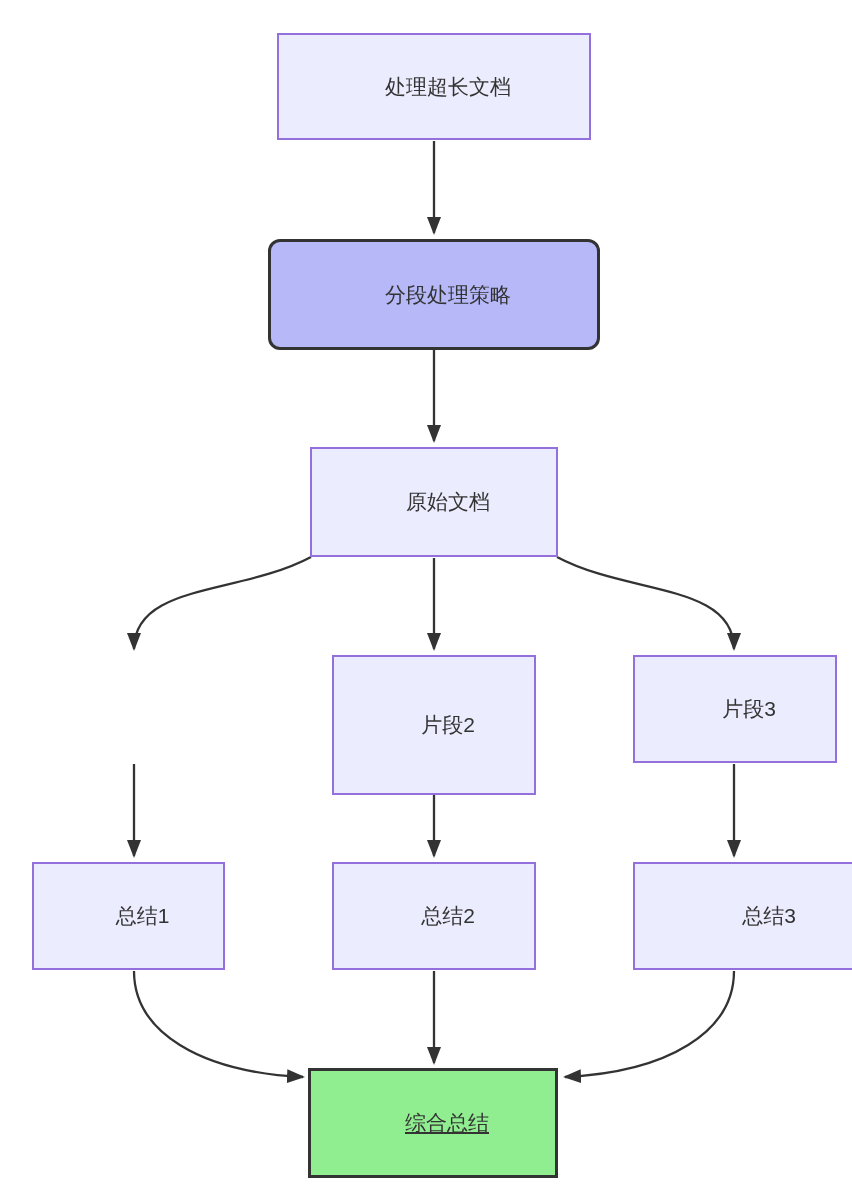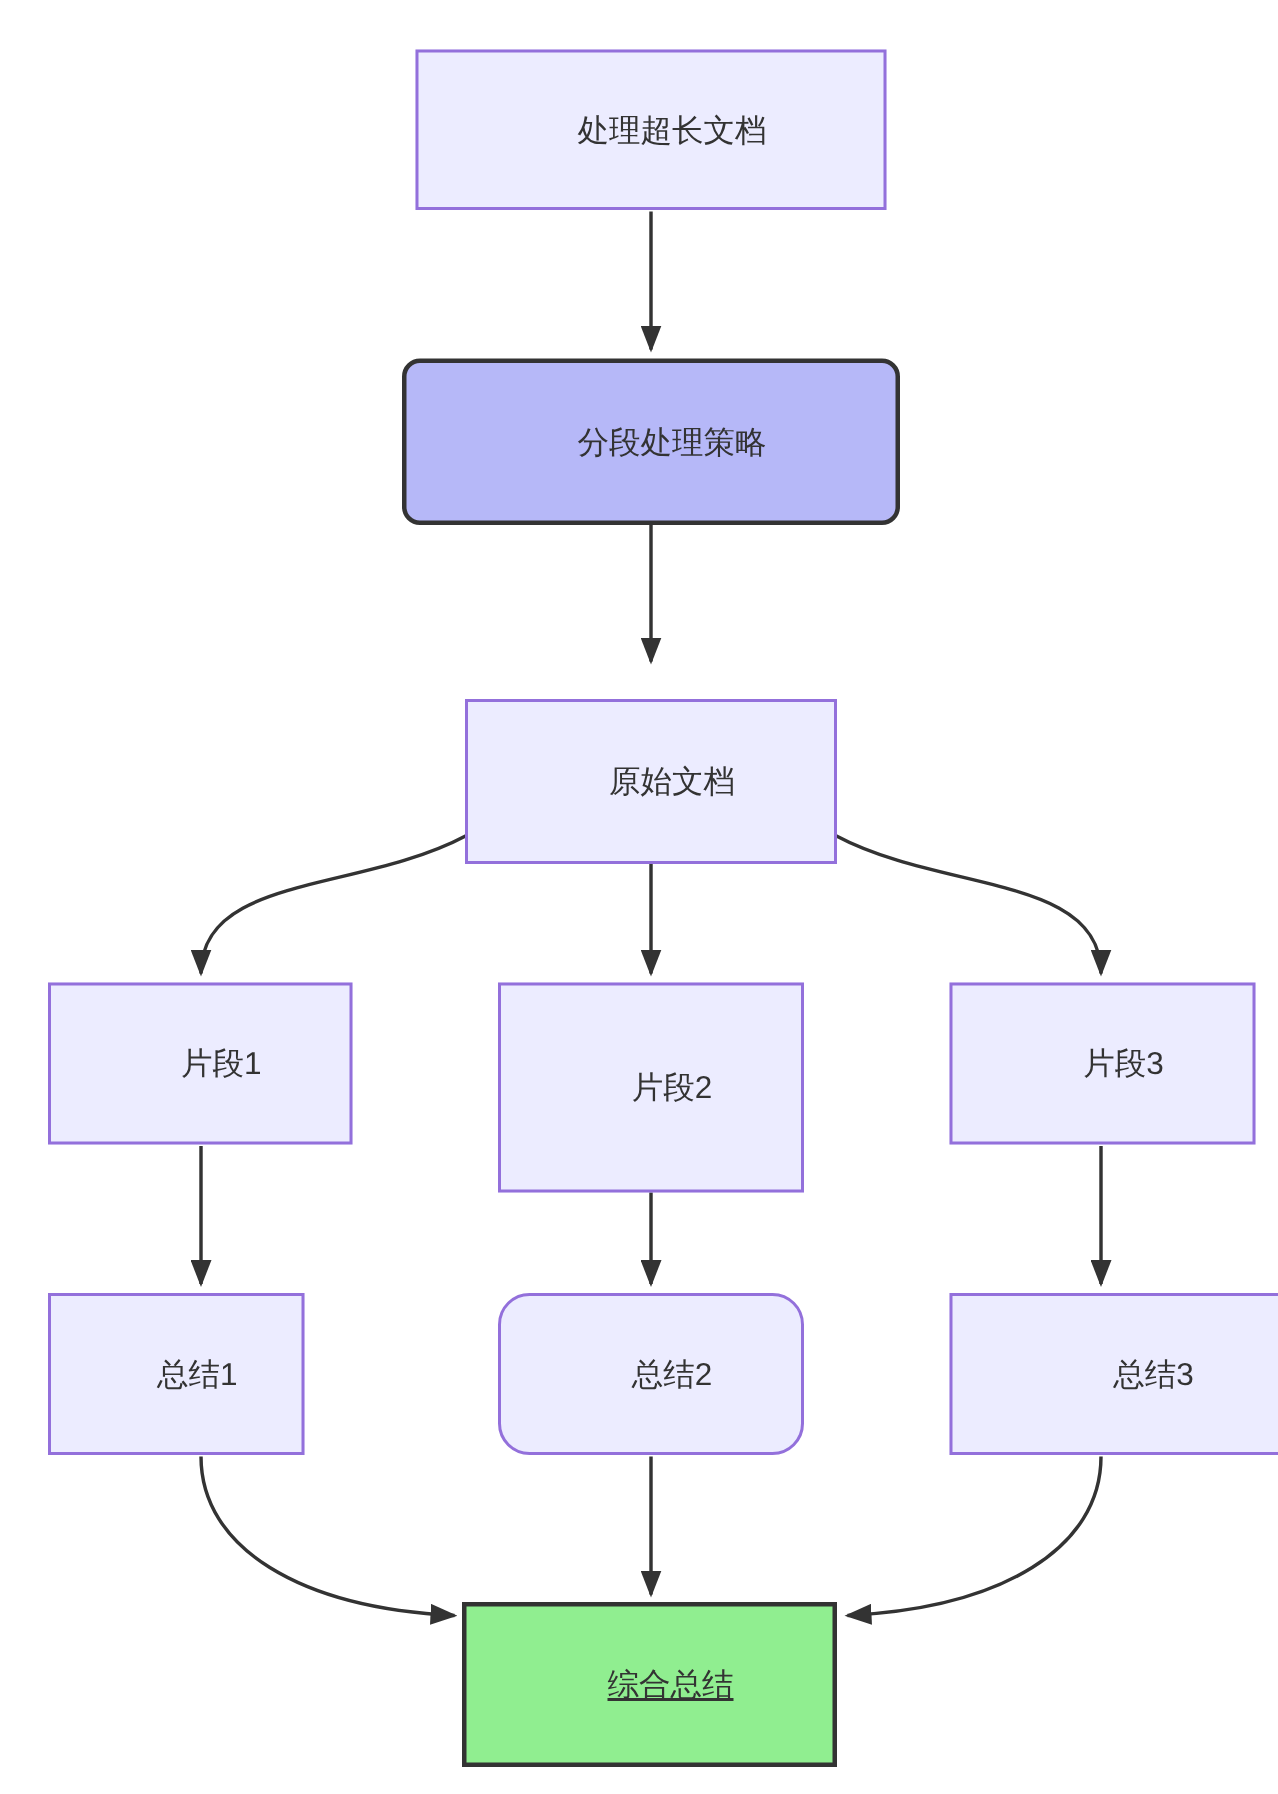--- a/index.html
+++ b/index.html
@@ -75,41 +75,38 @@
   </svg>
 
   <div class="node" style="left:277px; top:33px; width:314px; height:107px;">
     <span>处理超长文档</span>
   </div>
 
   <div class="node emphasis" style="left:268px; top:239px; width:332px; height:111px;border-radius:12px;">
     <span>分段处理策略</span>
   </div>
 
-  <div class="node" style="left:310px; top:466px; width:248px; height:110px;justify-content:center;">
+  <div class="node" style="left:310px; top:447px; width:248px; height:110px;justify-content:center;">
     <span>原始文档</span>
   </div>
 
-  <div class="node" style="left:32px; top:655px; width:203px; height:108px;">
-    <span>片段1</span>
-  </div>
 
   <div class="node" style="left:332px; top:655px; width:204px; height:140px;">
     <span>片段2</span>
   </div>
 
   <div class="node" style="left:633px; top:655px; width:204px; height:108px;">
     <span>片段3</span>
   </div>
 
-  <div class="node" style="left:32px; top:862px; width:171px; height:108px;">
+  <div class="node" style="left:32px; top:862px; width:193px; height:108px;">
     <span>总结1</span>
   </div>
 
-  <div class="node" style="left:332px; top:862px; width:204px; height:108px;border-radius:21px;">
+  <div class="node" style="left:332px; top:862px; width:204px; height:108px;">
     <span>总结2</span>
   </div>
 
   <div class="node" style="left:633px; top:862px; width:244px; height:108px;">
     <span>总结3</span>
   </div>
 
   <div class="node success" style="left:308px; top:1068px; width:250px; height:110px;">
     <span>综合总结</span>
   </div>

